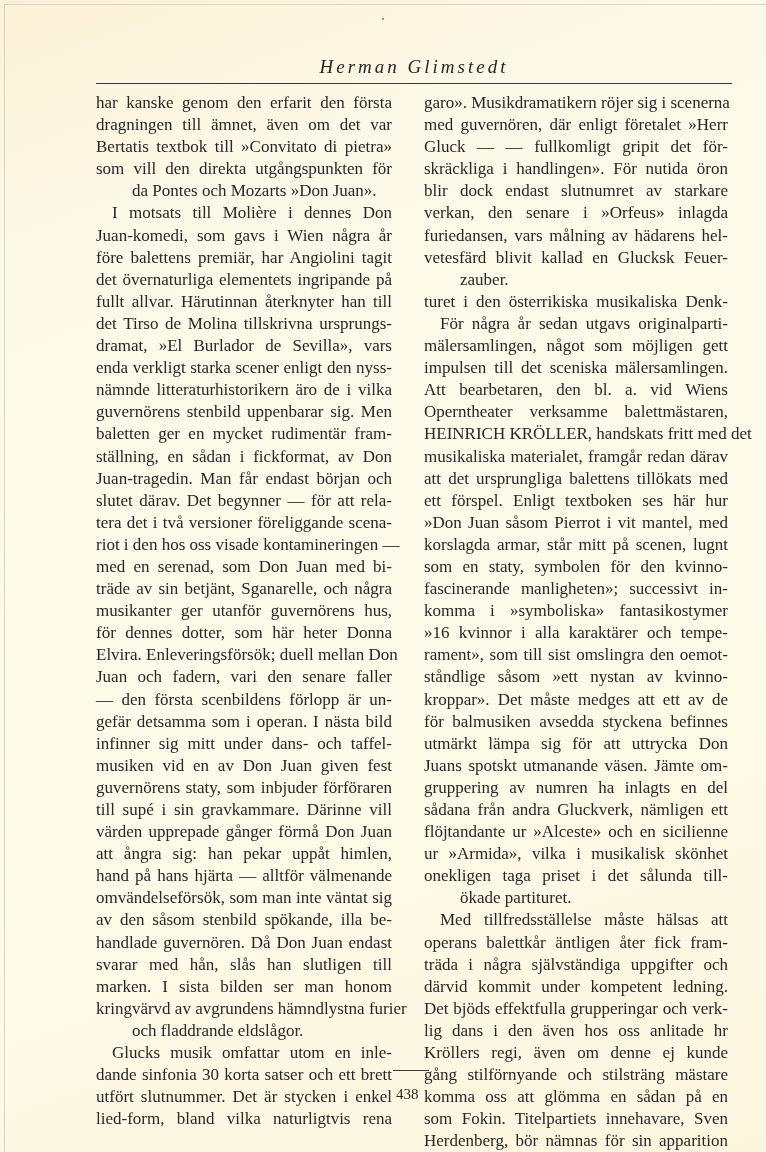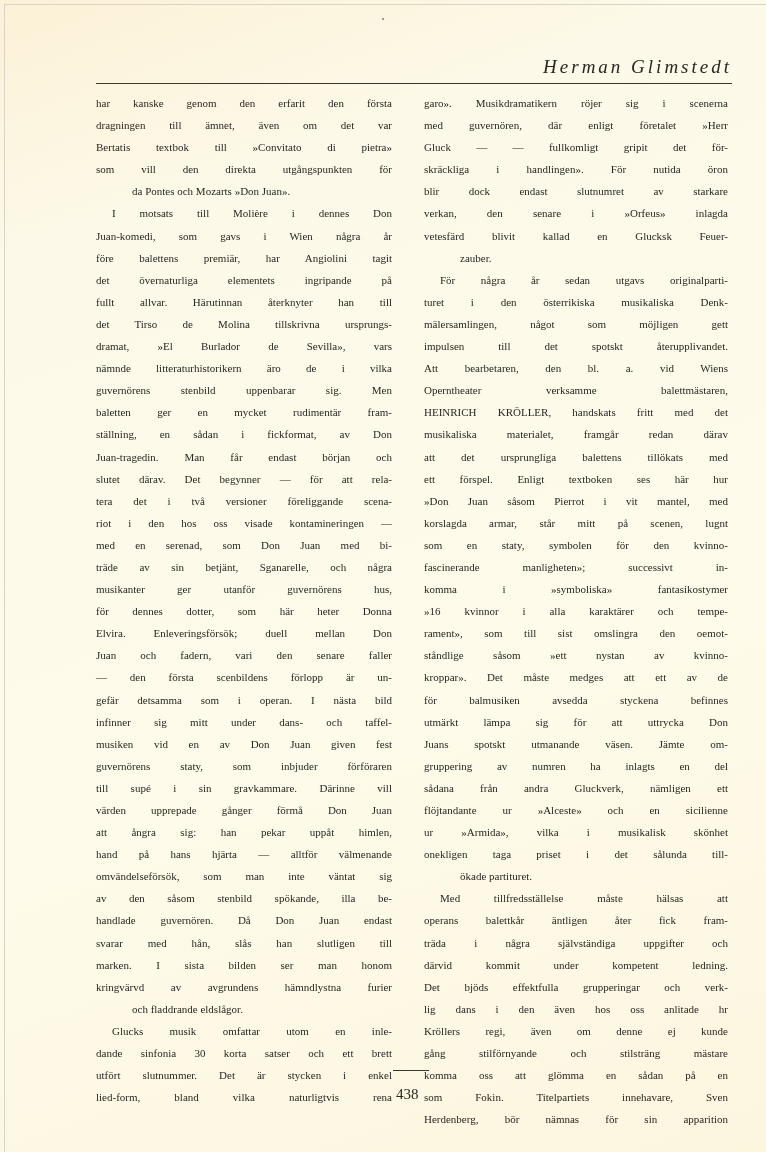--- a/index.html
+++ b/index.html
@@ -15,30 +15,30 @@
     background: linear-gradient(160deg, #fbf1d6 0%, #fdf9e8 18%, #fefbea 60%, #fcf6df 100%);
   }
   .page-edge {
     position: absolute; left: 4px; top: 4px; width: 1px; height: 1148px; background: #d8d4c8;
   }
   .page-top-edge {
     position: absolute; left: 4px; top: 4px; width: 762px; height: 1px; background: #d8d4c8;
   }
   .running-head {
     position: absolute; top: 56px; left: 96px; width: 636px;
-    text-align: right;
+    text-align: center;
     font-style: italic; font-size: 19px; letter-spacing: 3px;
     color: #2a2722;
   }
   .head-rule {
     position: absolute; top: 83px; left: 96px; width: 636px; height: 1px; background: #3a3630;
   }
   .col {
     position: absolute; top: 92px; width: 296px;
-    font-size: 11px; line-height: 22.1px;
+    font-size: 17px; line-height: 22.1px;
     text-align: justify;
   }
   .col.left { left: 96px; }
   .col.right { left: 424px; width: 304px; }
   .line { display: block; white-space: nowrap; text-align-last: justify; text-align: justify; }
   .line.last { text-align-last: left; margin-left: 36px; }
   .line.indent { padding-left: 16px; }
   .folio-rule {
     position: absolute; top: 1070px; left: 393px; width: 36px; height: 1px; background: #3a3630;
   }
@@ -64,20 +64,21 @@
       <span class="line">Bertatis textbok till »Convitato di pietra»</span>
       <span class="line">som vill den direkta utgångspunkten för</span>
       <span class="line last">da Pontes och Mozarts »Don Juan».</span>
       <span class="line indent">I motsats till Molière i dennes Don</span>
       <span class="line">Juan-komedi, som gavs i Wien några år</span>
       <span class="line">före balettens premiär, har Angiolini tagit</span>
       <span class="line">det övernaturliga elementets ingripande på</span>
       <span class="line">fullt allvar. Härutinnan återknyter han till</span>
       <span class="line">det Tirso de Molina tillskrivna ursprungs-</span>
       <span class="line">dramat, »El Burlador de Sevilla», vars</span>
+      <span class="line">enda verkligt starka scener enligt den nyss-</span>
       <span class="line">nämnde litteraturhistorikern äro de i vilka</span>
       <span class="line">guvernörens stenbild uppenbarar sig. Men</span>
       <span class="line">baletten ger en mycket rudimentär fram-</span>
       <span class="line">ställning, en sådan i fickformat, av Don</span>
       <span class="line">Juan-tragedin. Man får endast början och</span>
       <span class="line">slutet därav. Det begynner — för att rela-</span>
       <span class="line">tera det i två versioner föreliggande scena-</span>
       <span class="line">riot i den hos oss visade kontamineringen —</span>
       <span class="line">med en serenad, som Don Juan med bi-</span>
       <span class="line">träde av sin betjänt, Sganarelle, och några</span>
@@ -106,26 +107,27 @@
       <span class="line">utfört slutnummer. Det är stycken i enkel</span>
       <span class="line">lied-form, bland vilka naturligtvis rena</span>
     </div>
   <div class="col right" id="col-right">
       <span class="line">garo». Musikdramatikern röjer sig i scenerna</span>
       <span class="line">med guvernören, där enligt företalet »Herr</span>
       <span class="line">Gluck — — fullkomligt gripit det för-</span>
       <span class="line">skräckliga i handlingen». För nutida öron</span>
       <span class="line">blir dock endast slutnumret av starkare</span>
       <span class="line">verkan, den senare i »Orfeus» inlagda</span>
+      <span class="line">furiedansen, vars målning av hädarens hel-</span>
       <span class="line">vetesfärd blivit kallad en Glucksk Feuer-</span>
       <span class="line last">zauber.</span>
+      <span class="line">turet i den österrikiska musikaliska Denk-</span>
       <span class="line indent">För några år sedan utgavs originalparti-</span>
-      <span class="line">turet i den österrikiska musikaliska Denk-</span>
       <span class="line">mälersamlingen, något som möjligen gett</span>
-      <span class="line">impulsen till det spotskt återupplivandet.</span>
+      <span class="line">impulsen till det sceniska mälersamlingen.</span>
       <span class="line">Att bearbetaren, den bl. a. vid Wiens</span>
       <span class="line">Operntheater verksamme balettmästaren,</span>
       <span class="line">HEINRICH KRÖLLER, handskats fritt med det</span>
       <span class="line">musikaliska materialet, framgår redan därav</span>
       <span class="line">att det ursprungliga balettens tillökats med</span>
       <span class="line">ett förspel. Enligt textboken ses här hur</span>
       <span class="line">»Don Juan såsom Pierrot i vit mantel, med</span>
       <span class="line">korslagda armar, står mitt på scenen, lugnt</span>
       <span class="line">som en staty, symbolen för den kvinno-</span>
       <span class="line">fascinerande manligheten»; successivt in-</span>

